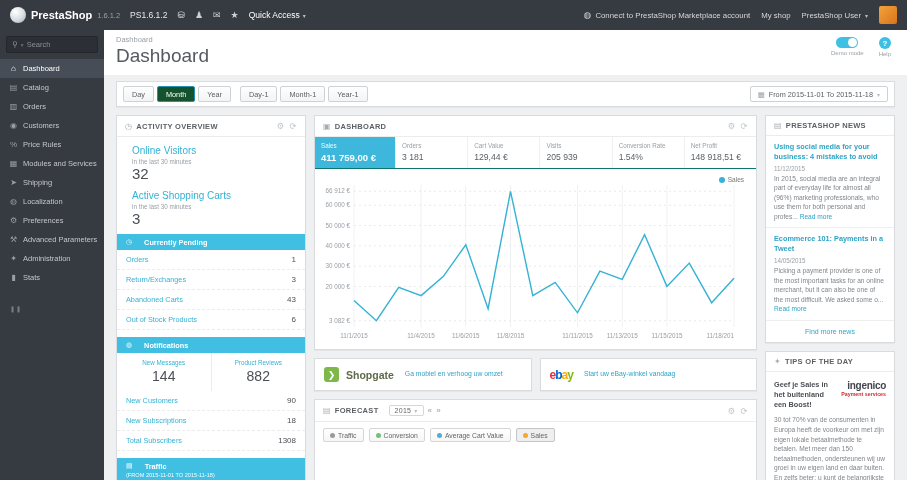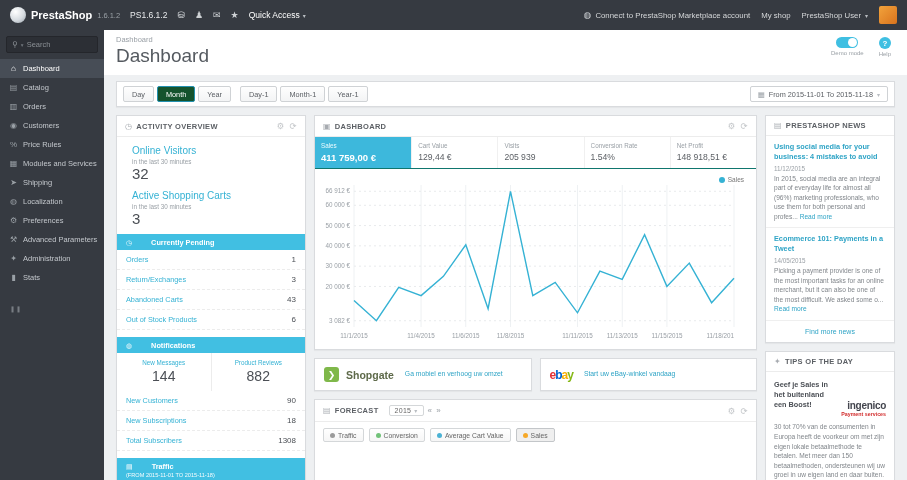--- a/index.html
+++ b/index.html
@@ -65,21 +65,21 @@
   .ph-icon { color:#a7abb0; font-size:8px; font-weight:normal; }
   .ph-actions { margin-left:auto; display:flex; gap:5px; color:#c3c6c9; font-size:8.5px; font-weight:normal; }
   .ph-actions span { cursor:pointer; }
 
   
   .act-metric { display:flex; justify-content:flex-end; align-items:flex-start; padding:8px 15px 0;flex-direction:column; }
   .am-label { font-size:10px; color:#35b2d4; cursor:pointer; }
   .am-sub { font-size:6.3px; color:#9aa0a6; margin-top:2px; }
   .am-num { font-size:15px; color:#4b4f55; }
   .cyanbar { background:#41bfe2; color:#fff; padding:3.5px 9px; font-size:7.3px; font-weight:bold; margin-top:7px; }
-  .cb-row { display:flex; align-items:flex-end; gap:19px; }
+  .cb-row { display:flex; align-items:center; gap:12px; }
   .cb-icon { font-size:7px; opacity:.9; font-weight:normal; }
   .cb-sub { font-size:5.6px; font-weight:normal; opacity:.95; margin-top:1px; }
   .act-row { display:flex; justify-content:space-between; align-items:center; padding:5px 9px; border-bottom:1px dashed #ececec; font-size:7.3px; cursor:pointer; }
   .ar-label { color:#35b2d4; }
   .ar-val { color:#4b4f55; font-size:8px; }
   .notif-cols { display:flex; text-align:center; }
   .notif-col { flex:1; padding:6px 4px 7px; cursor:pointer; }
   .notif-col + .notif-col { border-left:1px solid #ececec; }
   .nc-label { font-size:6.3px; color:#35b2d4; }
   .nc-num { font-size:14px; color:#4b4f55; margin-top:2px; }
@@ -117,21 +117,21 @@
 
   
   .article { padding:6px 8px; border-bottom:1px solid #efefef; }
   .article-title { font-size:7.3px; font-weight:bold; color:#2fa4c6; line-height:1.35; cursor:pointer; }
   .article-date { font-size:6.3px; color:#9aa0a6; margin:3px 0 2px; }
   .article-body { font-size:6.6px; color:#81868b; line-height:1.45; }
   .read-more { color:#2fa4c6; font-size:6.6px; cursor:pointer; }
   .find-more { padding:7px 8px; text-align:center; font-size:7px; color:#2fa4c6; cursor:pointer; }
   .tips-head { display:flex; justify-content:space-between; gap:6px; padding:8px 8px 5px; }
   .tips-title { font-size:7.3px; font-weight:bold; color:#4b4f55; line-height:1.4; width:58px; }
-  .ingenico { text-align:right; line-height:1.15; cursor:pointer;margin-top:20px; }
+  .ingenico { text-align:right; line-height:1.15; cursor:pointer; }
   .ingenico-name { font-size:10px; font-weight:bold; color:#43454e; letter-spacing:-.3px; }
   .ingenico-sub { font-size:5.3px; color:#d22d2d; font-weight:bold; }
   .tips-body { padding:0 8px 10px; font-size:6.6px; color:#81868b; line-height:1.45; }
 </style>
 </head>
 <body>
 
 <div class="screen">
 
   <div class="topbar">
@@ -356,20 +356,24 @@
               <span>Dashboard</span>
               <span class="ph-actions">
                 <span>⚙</span>
                 <span>⟳</span>
               </span>
             </div>
             <div class="kpi-row">
               <div class="kpi active">
                   <div class="kpi-label">Sales</div>
                   <div class="kpi-value">411 759,00 €</div>
+                </div>
+              <div class="kpi">
+                  <div class="kpi-label">Orders</div>
+                  <div class="kpi-value">3 181</div>
                 </div>
               <div class="kpi">
                   <div class="kpi-label">Cart Value</div>
                   <div class="kpi-value">129,44 €</div>
                 </div>
               <div class="kpi">
                   <div class="kpi-label">Visits</div>
                   <div class="kpi-value">205 939</div>
                 </div>
               <div class="kpi">

